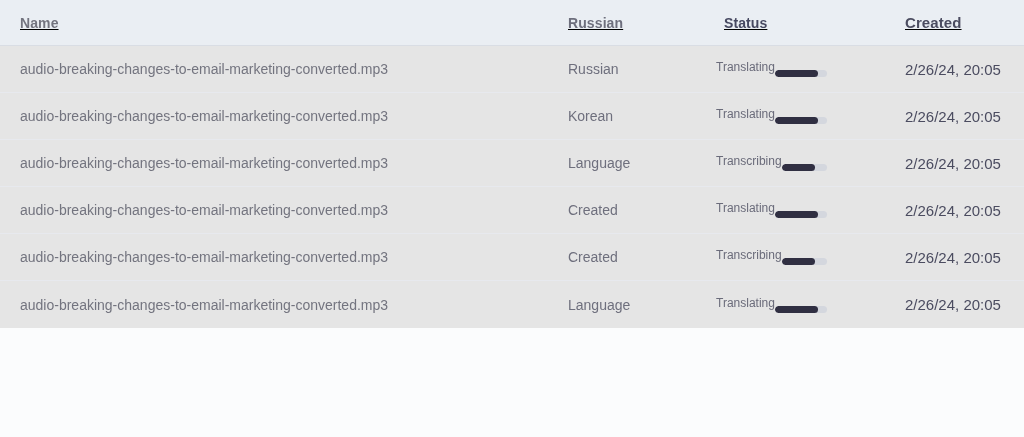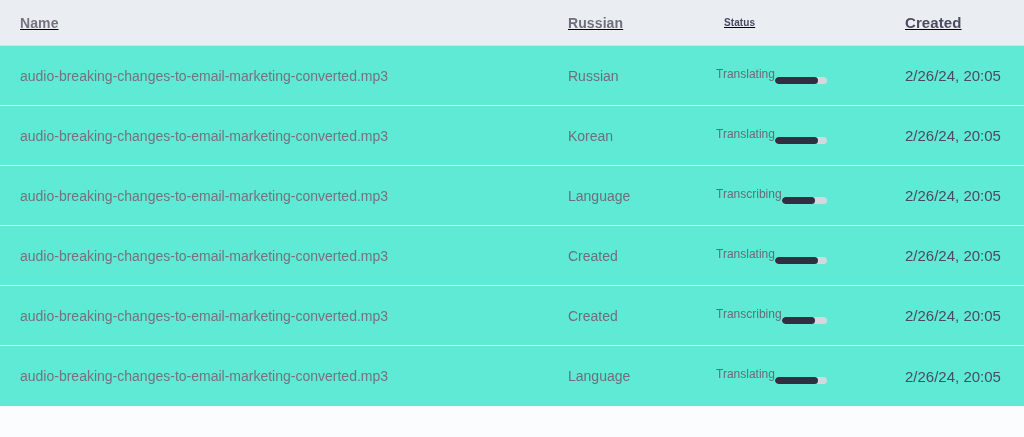--- a/index.html
+++ b/index.html
@@ -21,31 +21,31 @@
     display: grid;
     grid-template-columns: 548px 156px 184px 1fr;
     align-items: center;
     height: 46px;
     background: #eaeef3;
     border-bottom: 1px solid #d9dde4;
     box-sizing: border-box;
     text-decoration: underline;
   }
   .header-cell {
-    font-size: 10px;
+    font-size: 14px;
     font-weight: 700;
     color: #474961;
     letter-spacing: 0.1px;
   }
   .row {
     display: grid;
     grid-template-columns: 548px 156px 184px 1fr;
     align-items: center;
-    height: 60px;
-    background: #5eead4;
+    height: 47px;
+    background: #e5e5e5;
     border-bottom: 1px solid #e7e9ee;
     box-sizing: border-box;
     cursor: pointer;
   }
   .row:last-child {
     border-bottom: none;
   }
   .cell { 
     white-space: nowrap;
     overflow: hidden;

